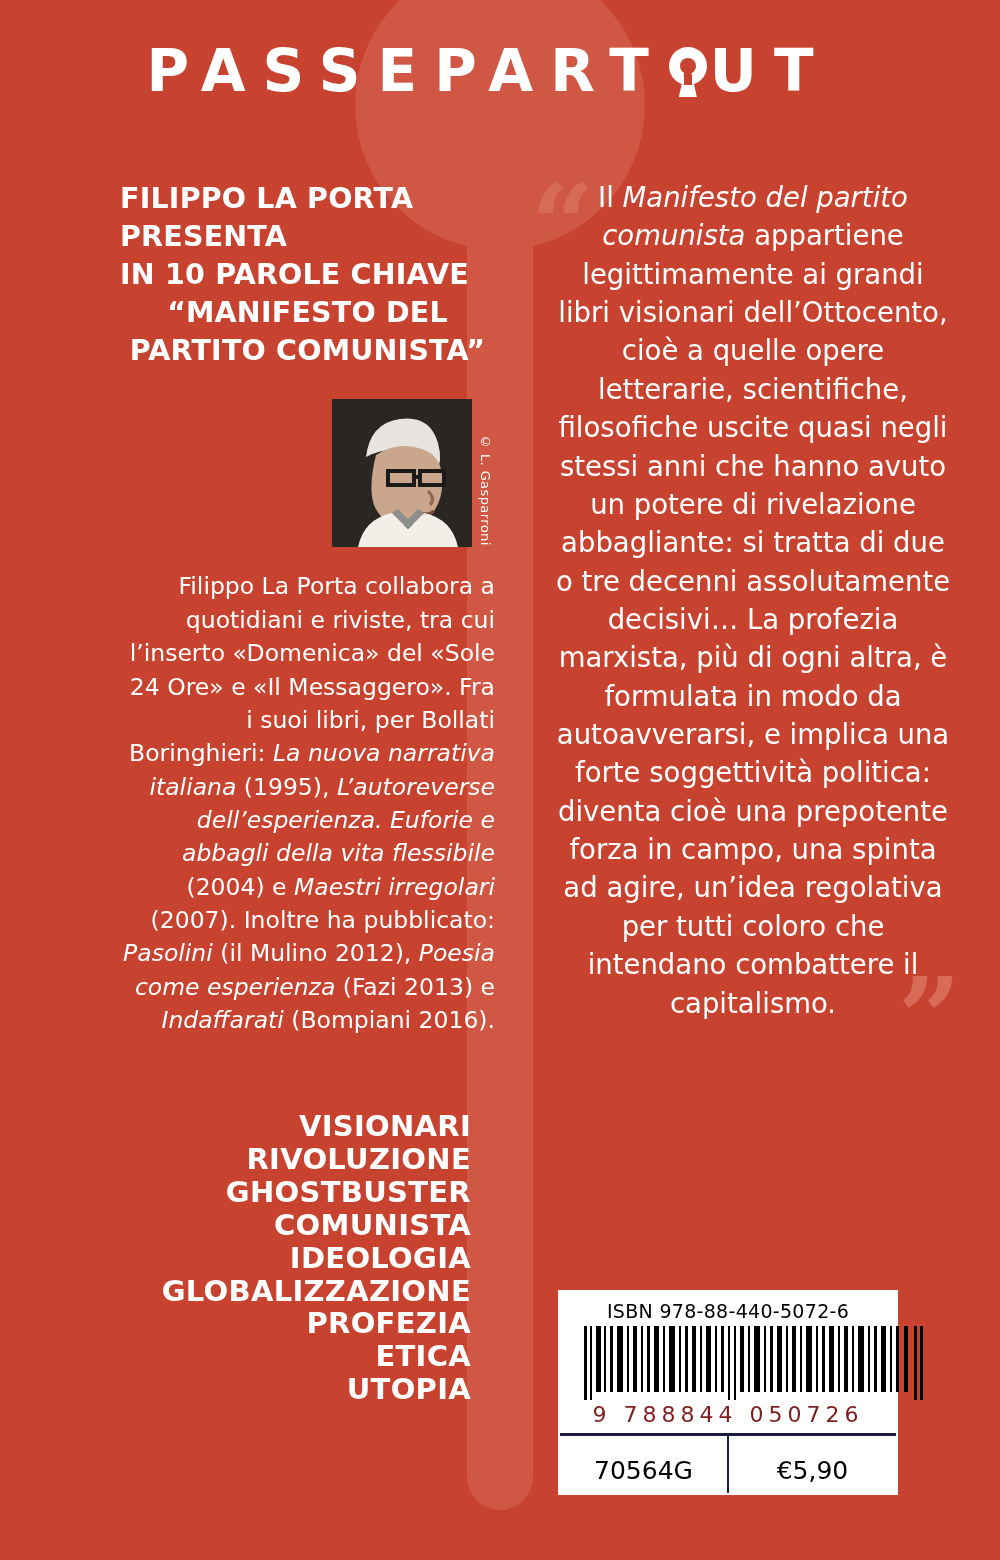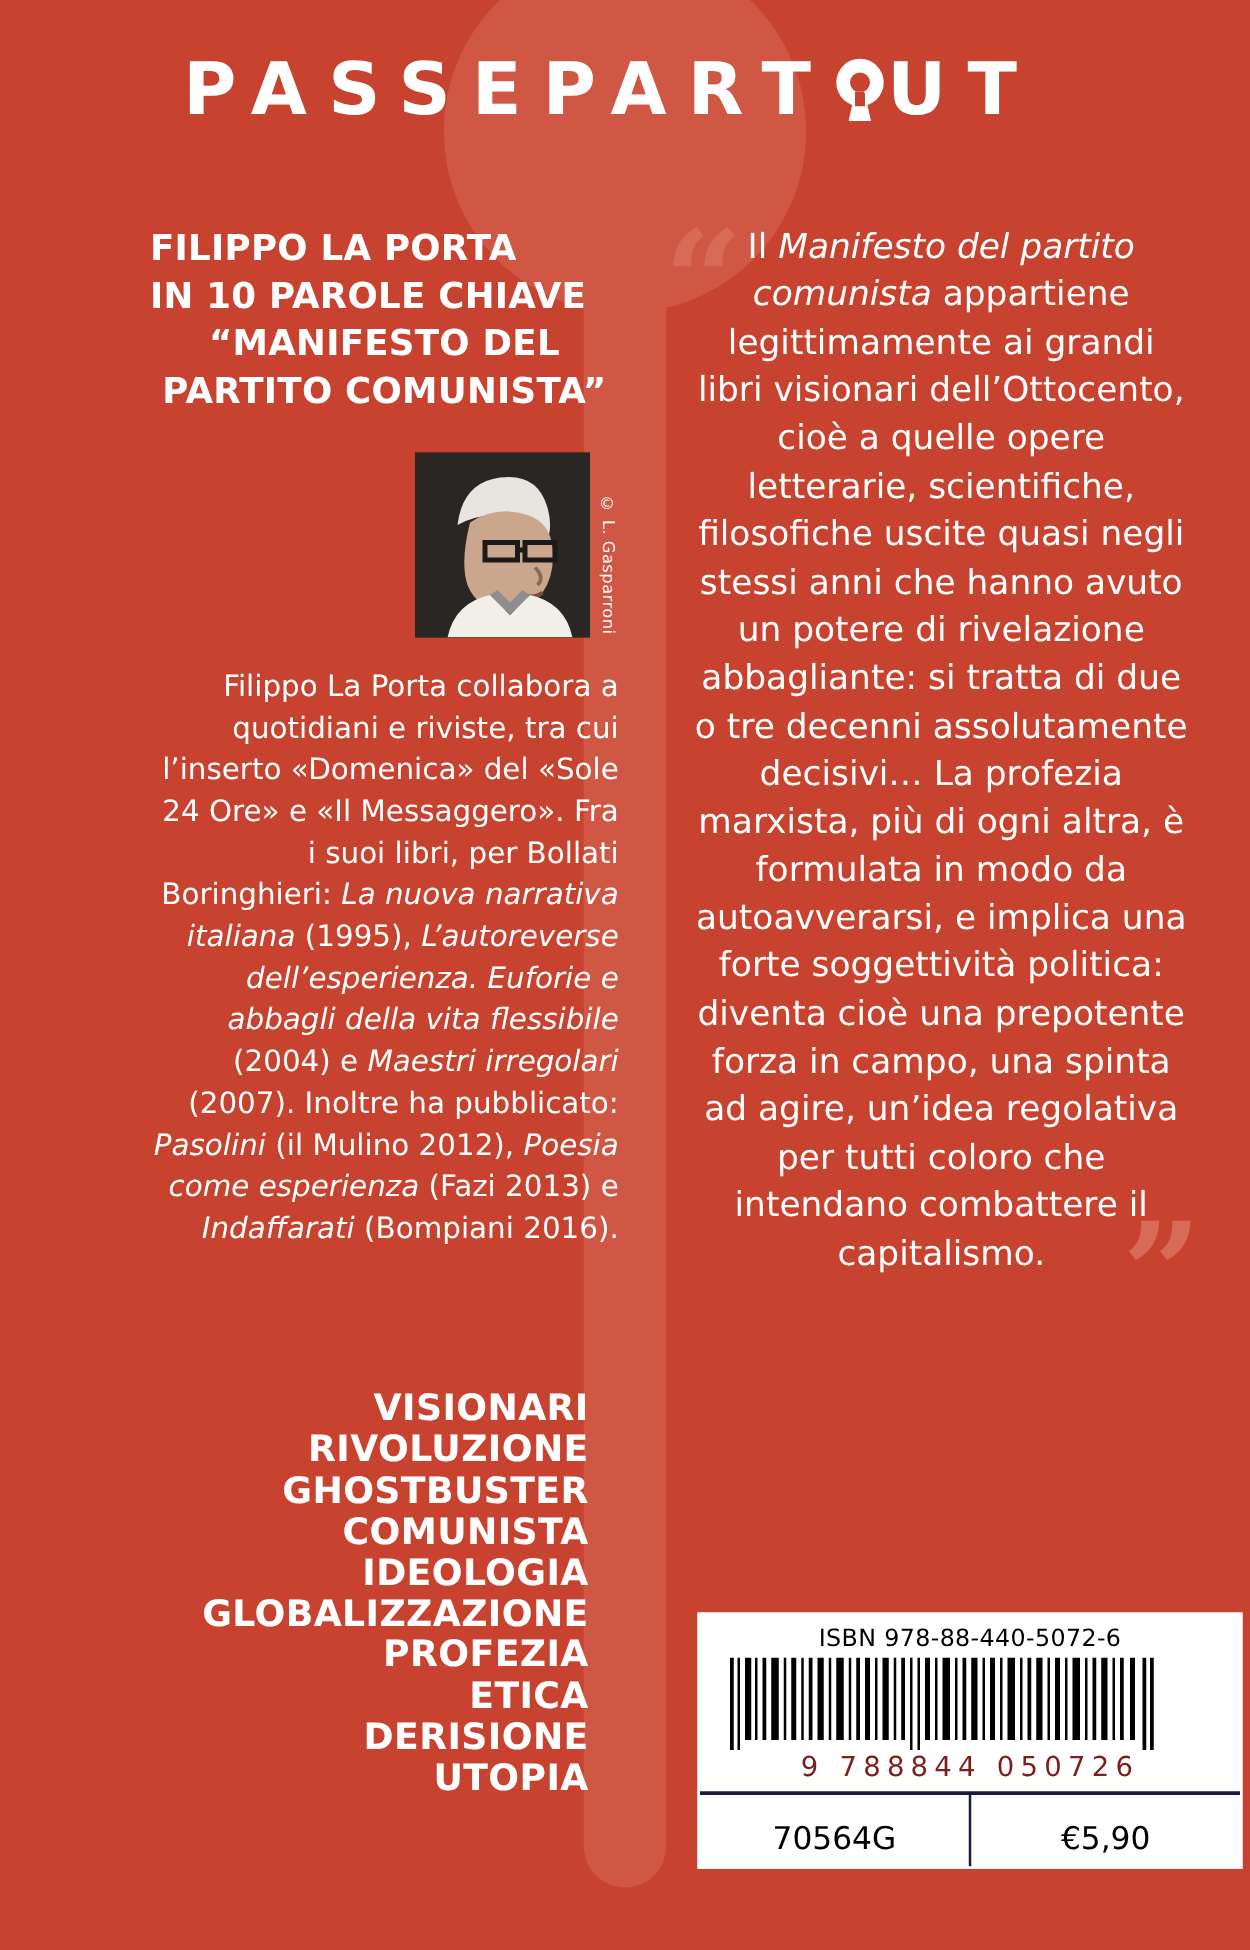--- a/index.html
+++ b/index.html
@@ -193,21 +193,21 @@
     color: #d76b58;
     font-family: "DejaVu Serif", "Liberation Serif", serif;
     font-weight: bold;
   }
 
   
   .barcode-box {
     position: absolute;
     left: 558px;
     top: 1290px;
-    width: 436px;
+    width: 340px;
     background: #ffffff;
     border: 2px solid #ffffff;
     box-sizing: border-box;
     padding: 8px 10px 0 10px;
   }
   .isbn-text {
     color: #000000;
     font-size: 19px;
     text-align: center;
     font-family: "DejaVu Sans", "Liberation Sans", sans-serif;
@@ -255,20 +255,21 @@
 </div>
 
 <div class="masthead">
   <span>PASSEPART</span><span class="lock-o"><span class="ring"></span><span class="stem"></span></span><span>UT</span>
 </div>
 
 <div class="left-col">
 
   <div class="presenter">
     <span class="l1">FILIPPO LA PORTA</span>
+    <span class="l1">PRESENTA</span>
     <span class="l1">IN 10 PAROLE CHIAVE</span>
     <span style="display:block;text-align:center">“MANIFESTO DEL</span>
     <span style="display:block;text-align:center">PARTITO COMUNISTA”</span>
   </div>
 
   <div class="portrait-row">
     <div class="portrait">
       <svg width="140" height="148" viewBox="0 0 140 148">
         <rect x="0" y="0" width="140" height="148" fill="#2a2623"></rect>
 
@@ -297,21 +298,20 @@
 
 <div class="keywords">
   <div>VISIONARI</div>
   <div>RIVOLUZIONE</div>
   <div>GHOSTBUSTER</div>
   <div>COMUNISTA</div>
   <div>IDEOLOGIA</div>
   <div>GLOBALIZZAZIONE</div>
   <div>PROFEZIA</div>
   <div>ETICA</div>
-  <div>DERISIONE</div>
   <div>UTOPIA</div>
 </div>
 
 <div class="quote-block">
   <span class="quote-mark-open">“</span>
   <div class="quote-text">
     Il <i>Manifesto del partito comunista</i> appartiene legittimamente ai grandi libri visionari dell’Ottocento, cioè a quelle opere letterarie, scientifiche, filosofiche uscite quasi negli stessi anni che hanno avuto un potere di rivelazione abbagliante: si tratta di due o tre decenni assolutamente decisivi… La profezia marxista, più di ogni altra, è formulata in modo da autoavverarsi, e implica una forte soggettività politica: diventa cioè una prepotente forza in campo, una spinta ad agire, un’idea regolativa per tutti coloro che intendano combattere il capitalismo.
   </div>
   <span class="quote-mark-close">”</span>
 </div>

